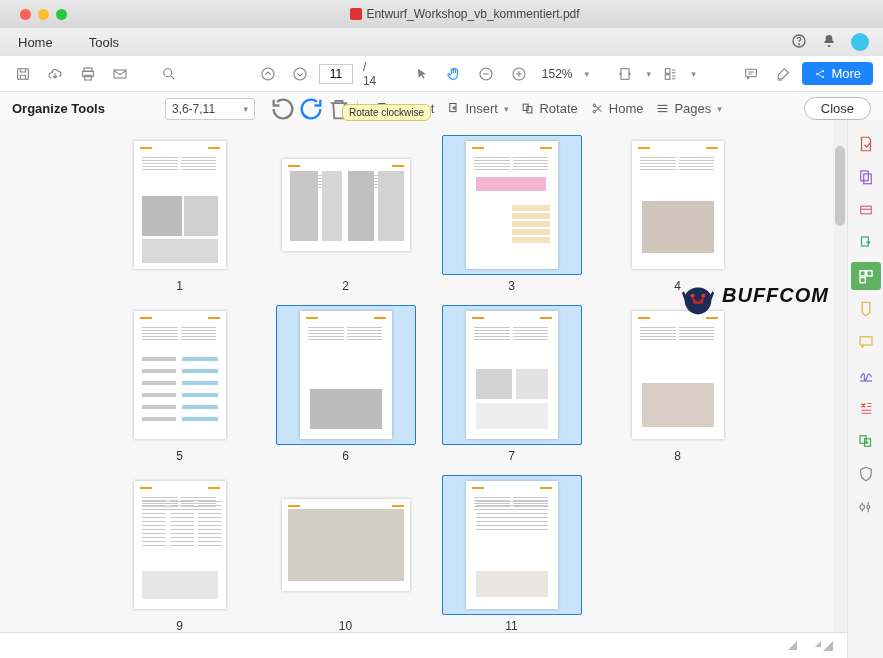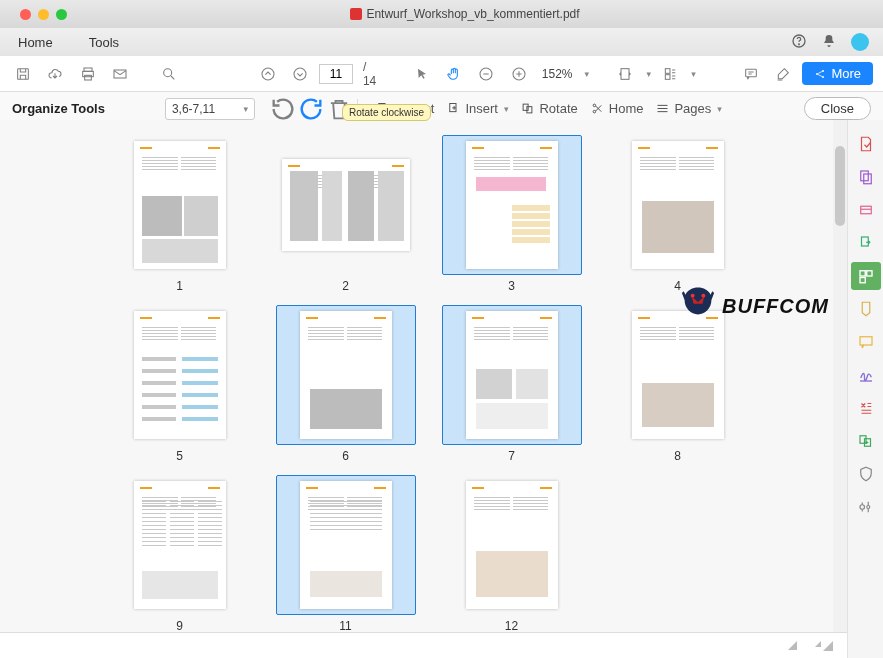--- a/index.html
+++ b/index.html
@@ -71,21 +71,21 @@
 .scroll-thumb { position: absolute; left: 2px; top: 26px; width: 10px; height: 80px; background: #c8c8c8; border-radius: 5px; }
 
 
 .bottombar { position: absolute; left: 0; right: 36px; bottom: 0; height: 26px; background: #fff; border-top: 1px solid #ddd; display: flex; align-items: center; justify-content: flex-end; padding: 0 14px; gap: 18px; color: #888; }
 .tri { width: 0; height: 0; border-left: 9px solid transparent; border-right: 0 solid transparent; border-bottom: 9px solid #bbb; }
 .tri2 { display: flex; gap: 2px; }
 .tri2 .s { width:0;height:0;border-left:6px solid transparent;border-right:0;border-bottom:6px solid #bbb; }
 .tri2 .b { width:0;height:0;border-left:10px solid transparent;border-right:0;border-bottom:10px solid #bbb; }
 
 
-.wm { position: absolute; top: 284px; left: 680px; display: flex; align-items: flex-end; gap: 6px; z-index: 40; }
+.wm { position: absolute; top: 284px; left: 680px; display: flex; align-items: flex-start; gap: 6px; z-index: 40; }
 .wm-ic { width: 36px; height: 34px; position: relative; }
 .wm-ic svg { width: 36px; height: 34px; }
 .wm-txt { font-weight: 900; font-size: 20px; letter-spacing: 1px; color: #111; font-style: italic; }
 </style>
 </head>
 <body>
 
 <div class="titlebar">
   <div class="traffic">
     <span class="t-red"></span>
@@ -531,20 +531,40 @@
               <div class="txtl" style="left: 64px; top: 52px; width: 24px; height: 1px;"></div>
               <div class="txtl" style="left: 64px; top: 56px; width: 24px; height: 1px;"></div>
               <div class="txtl" style="left: 64px; top: 60px; width: 24px; height: 1px;"></div>
               <div class="txtl" style="left: 64px; top: 64px; width: 24px; height: 1px;"></div>
               <div class="sq" style="left: 8px; top: 90px; width: 76px; height: 28px; background: rgb(230, 230, 230);"></div>
             </div>
           </div>
           <div class="pgnum">9</div>
         </div>
         <div class="cell">
+          <div class="thumb-wrap">
+            <div class="page landscape">
+              <div class="accent" style="left: 6px; top: 6px; width: 12px; height: 2px;"></div>
+              <div class="accent" style="left: 110px; top: 6px; width: 12px; height: 2px;"></div>
+              <div class="txtl" style="left: 8px; top: 16px; width: 51.2px; height: 1px;"></div>
+              <div class="txtl" style="left: 66.56px; top: 16px; width: 48.64px; height: 1px;"></div>
+              <div class="txtl" style="left: 8px; top: 19px; width: 51.2px; height: 1px;"></div>
+              <div class="txtl" style="left: 66.56px; top: 19px; width: 48.64px; height: 1px;"></div>
+              <div class="txtl" style="left: 8px; top: 22px; width: 51.2px; height: 1px;"></div>
+              <div class="txtl" style="left: 66.56px; top: 22px; width: 48.64px; height: 1px;"></div>
+              <div class="txtl" style="left: 8px; top: 25px; width: 51.2px; height: 1px;"></div>
+              <div class="txtl" style="left: 66.56px; top: 25px; width: 48.64px; height: 1px;"></div>
+              <div class="txtl" style="left: 8px; top: 28px; width: 51.2px; height: 1px;"></div>
+              <div class="txtl" style="left: 66.56px; top: 28px; width: 48.64px; height: 1px;"></div>
+              <div class="sq" style="left: 6px; top: 10px; width: 116px; height: 72px; background: rgb(212, 205, 196);"></div>
+            </div>
+          </div>
+          <div class="pgnum">10</div>
+        </div>
+        <div class="cell">
           <div class="thumb-wrap sel">
             <div class="page portrait">
               <div class="accent" style="left: 6px; top: 6px; width: 12px; height: 2px;"></div>
               <div class="accent" style="left: 74px; top: 6px; width: 12px; height: 2px;"></div>
               <div class="txtl" style="left: 8px; top: 16px; width: 36.8px; height: 1px;"></div>
               <div class="txtl" style="left: 47.84px; top: 16px; width: 34.96px; height: 1px;"></div>
               <div class="txtl" style="left: 8px; top: 19px; width: 36.8px; height: 1px;"></div>
               <div class="txtl" style="left: 47.84px; top: 19px; width: 34.96px; height: 1px;"></div>
               <div class="txtl" style="left: 8px; top: 22px; width: 36.8px; height: 1px;"></div>
               <div class="txtl" style="left: 47.84px; top: 22px; width: 34.96px; height: 1px;"></div>
@@ -558,40 +578,20 @@
               <div class="txtl" style="left: 10px; top: 28px; width: 72px; height: 1px;"></div>
               <div class="txtl" style="left: 10px; top: 32px; width: 72px; height: 1px;"></div>
               <div class="txtl" style="left: 10px; top: 36px; width: 72px; height: 1px;"></div>
               <div class="txtl" style="left: 10px; top: 40px; width: 72px; height: 1px;"></div>
               <div class="txtl" style="left: 10px; top: 44px; width: 72px; height: 1px;"></div>
               <div class="txtl" style="left: 10px; top: 48px; width: 72px; height: 1px;"></div>
             </div>
           </div>
           <div class="pgnum">11</div>
         </div>
-        <div class="cell">
-          <div class="thumb-wrap">
-            <div class="page portrait">
-              <div class="accent" style="left: 6px; top: 6px; width: 12px; height: 2px;"></div>
-              <div class="accent" style="left: 74px; top: 6px; width: 12px; height: 2px;"></div>
-              <div class="txtl" style="left: 8px; top: 16px; width: 36.8px; height: 1px;"></div>
-              <div class="txtl" style="left: 47.84px; top: 16px; width: 34.96px; height: 1px;"></div>
-              <div class="txtl" style="left: 8px; top: 19px; width: 36.8px; height: 1px;"></div>
-              <div class="txtl" style="left: 47.84px; top: 19px; width: 34.96px; height: 1px;"></div>
-              <div class="txtl" style="left: 8px; top: 22px; width: 36.8px; height: 1px;"></div>
-              <div class="txtl" style="left: 47.84px; top: 22px; width: 34.96px; height: 1px;"></div>
-              <div class="txtl" style="left: 8px; top: 25px; width: 36.8px; height: 1px;"></div>
-              <div class="txtl" style="left: 47.84px; top: 25px; width: 34.96px; height: 1px;"></div>
-              <div class="txtl" style="left: 8px; top: 28px; width: 36.8px; height: 1px;"></div>
-              <div class="txtl" style="left: 47.84px; top: 28px; width: 34.96px; height: 1px;"></div>
-              <div class="sq" style="left: 10px; top: 70px; width: 72px; height: 46px; background: rgb(233, 220, 205);"></div>
-            </div>
-          </div>
-          <div class="pgnum">12</div>
-        </div>
       </div>
   </div>
 
   <div class="rail">
     <span class="rail-ic" style="color:#d85050">
         <svg viewBox="0 0 24 24" fill="currentColor" width="18" height="18">
           <path d="M6 3h9l3 3v15H6z" fill="none" stroke="currentColor" stroke-width="1.6"></path>
           <path d="m10 13 3 3 5-6" stroke="currentColor" stroke-width="1.6" fill="none"></path>
         </svg>
       </span>

